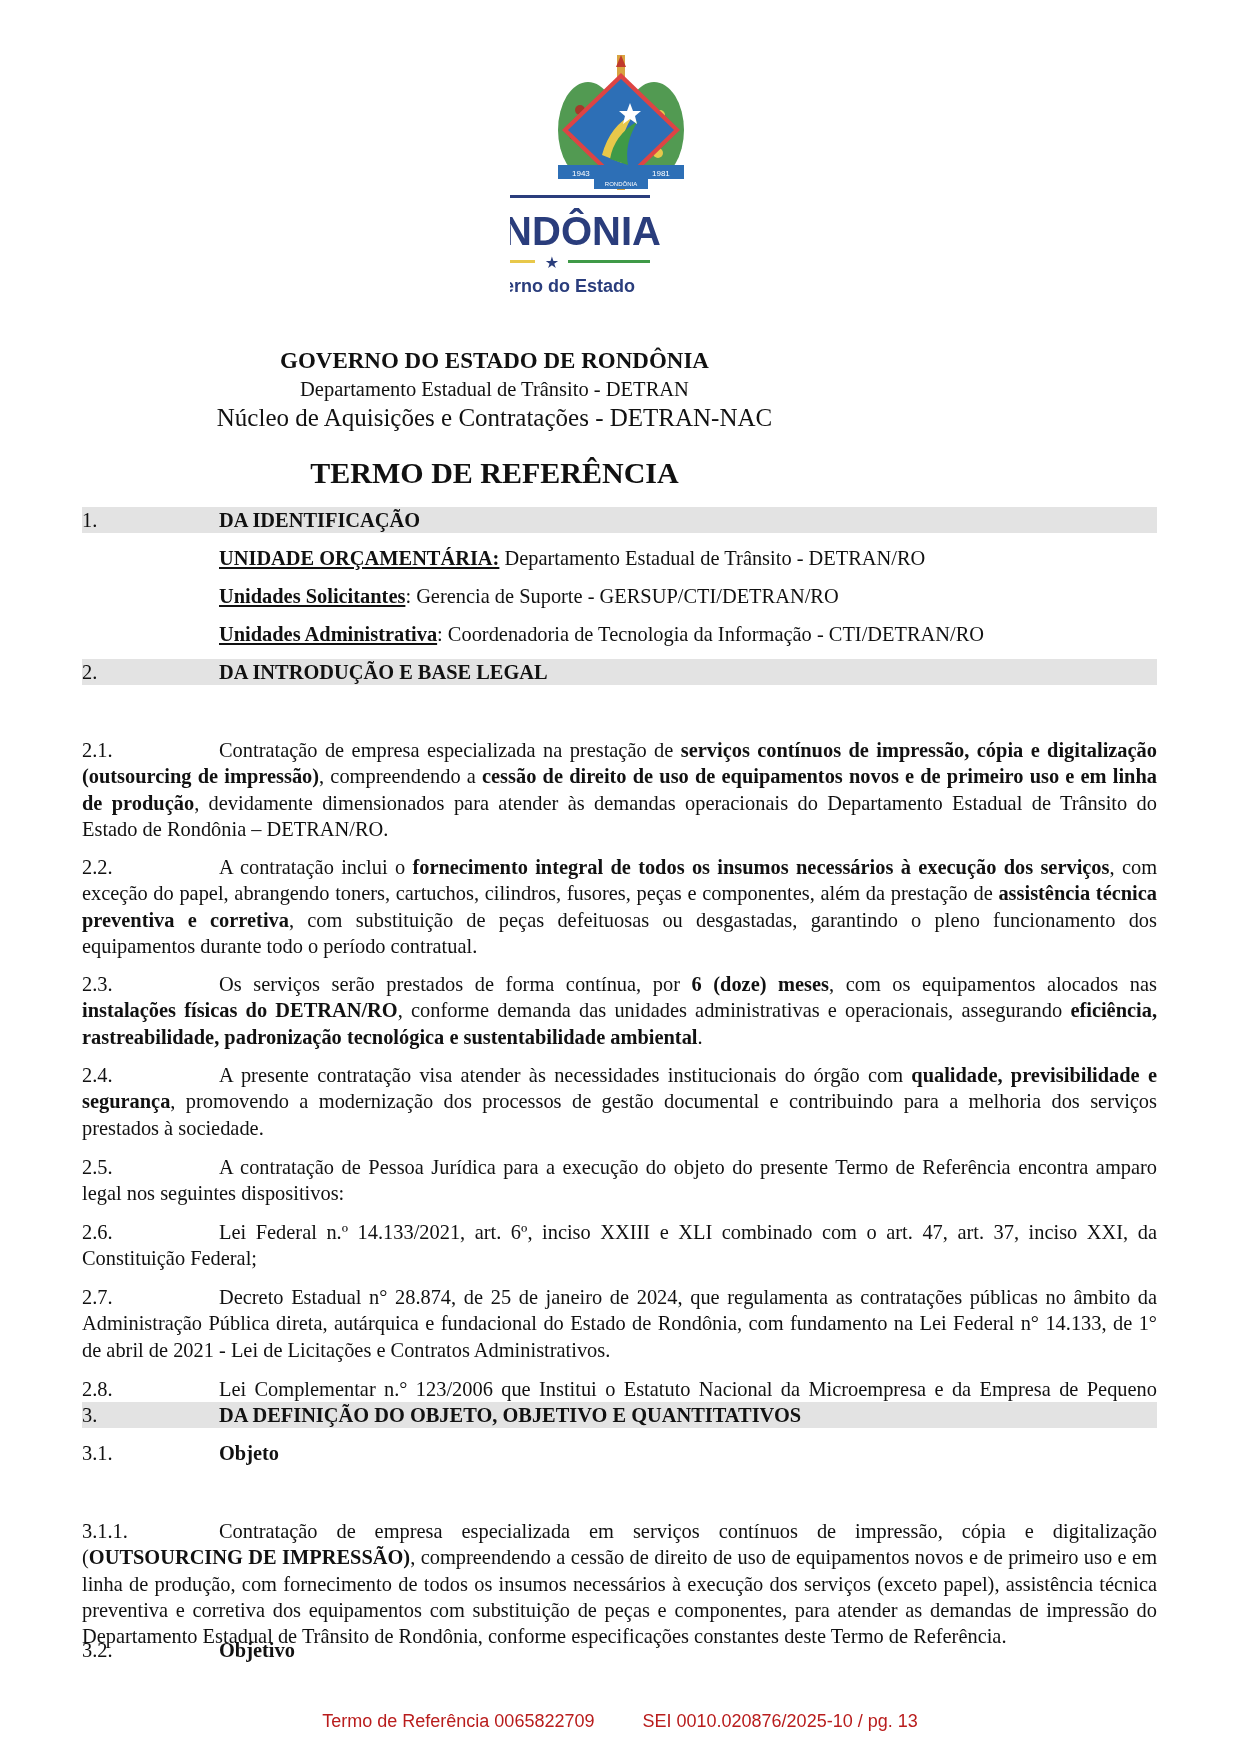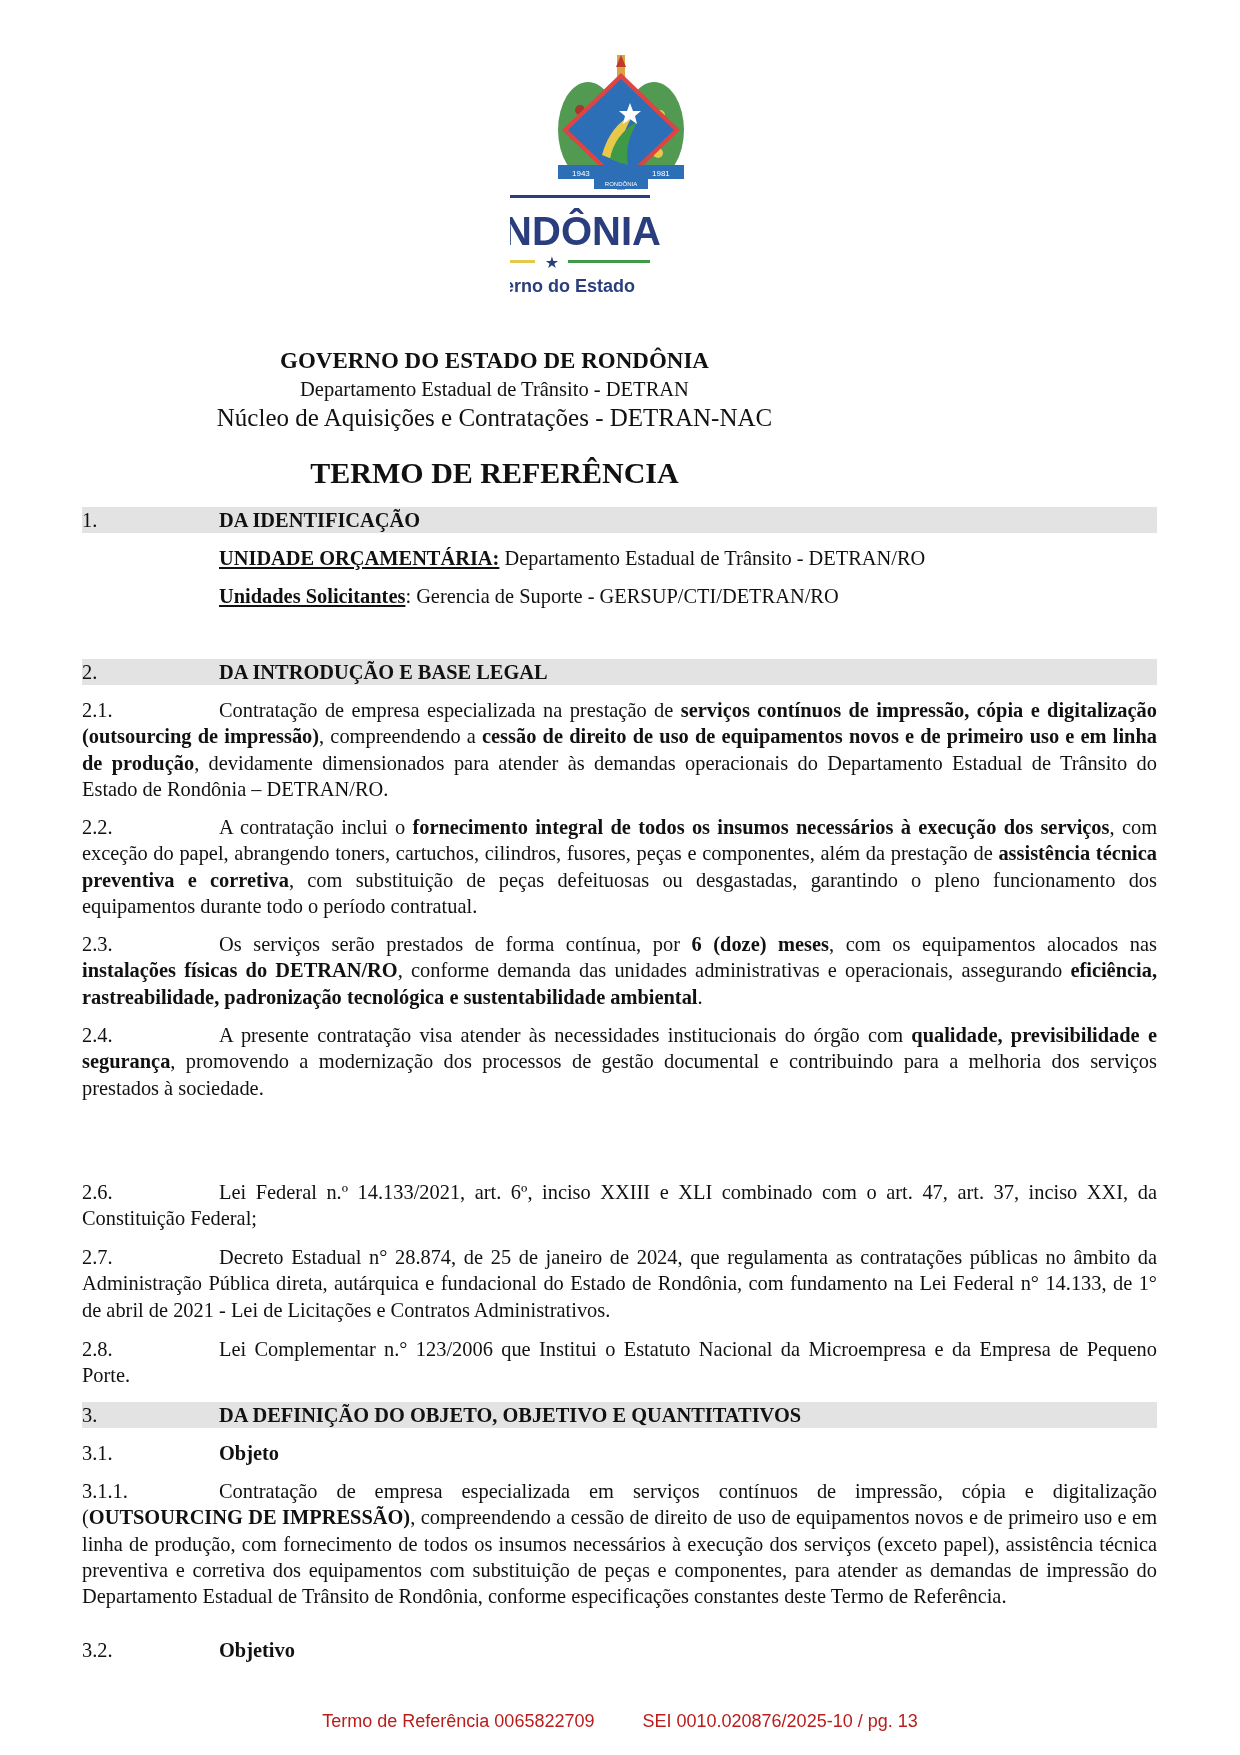--- a/index.html
+++ b/index.html
@@ -16,21 +16,21 @@
   .doc-title { top: 456px; font-size: 30px; font-weight: bold; }
   .sec { position: absolute; left: 82px; width: 1075px; height: 26px; background: #e3e3e3;
          font-size: 20.4px; line-height: 26px; }
   .sec .num { position: absolute; left: 0; }
   .sec .ttl { position: absolute; left: 137px; font-weight: bold; }
 
   .ident { position: absolute; left: 219px; font-size: 20.4px; line-height: 26px; white-space: nowrap; }
   .ident b { font-weight: bold; text-decoration: underline; }
 
   .para { position: absolute; left: 82px; width: 1075px; font-size: 20.4px; line-height: 26.3px;
-          text-align: justify; }
+          text-align: justify; margin-top: 40px; }
   .para .n { display: inline-block; width: 137px; }
   .para b { font-weight: bold; }
 
   .subhead { position: absolute; left: 82px; font-size: 20.4px; line-height: 26px; }
   .subhead .n { display: inline-block; width: 137px; }
   .subhead b { font-weight: bold; }
 
   .footer { position: absolute; top: 1711px; left: 0; width: 1240px; text-align: center;
             font-family: "Liberation Sans", "DejaVu Sans", sans-serif; font-size: 18px; color: #b91c1c; }
   .footer span { margin: 0 24px; }
@@ -83,20 +83,23 @@
   <div class="sec" style="top:507px">
     <span class="num">1.</span>
     <span class="ttl">DA IDENTIFICAÇÃO</span>
   </div>
   <div class="ident" style="top:545px">
     <b>UNIDADE ORÇAMENTÁRIA:</b><span> Departamento Estadual de Trânsito - DETRAN/RO</span>
   </div>
   <div class="ident" style="top:583px">
     <b>Unidades Solicitantes</b><span>: Gerencia de Suporte - GERSUP/CTI/DETRAN/RO</span>
   </div>
+  <div class="ident" style="top:621px">
+    <b>Unidades Administrativa</b><span>: Coordenadoria de Tecnologia da Informação - CTI/DETRAN/RO</span>
+  </div>
 
   <div class="sec" style="top:659px">
     <span class="num">2.</span>
     <span class="ttl">DA INTRODUÇÃO E BASE LEGAL</span>
   </div>
 
   <div class="para" style="top:697px">
     <span class="n">2.1.</span><span>Contratação de empresa especializada na prestação de </span><b>serviços contínuos de impressão, cópia e digitalização (outsourcing de impressão)</b><span>, compreendendo a </span><b>cessão de direito de uso de equipamentos novos e de primeiro uso e em linha de produção</b><span>, devidamente dimensionados para atender às demandas operacionais do Departamento Estadual de Trânsito do Estado de Rondônia – DETRAN/RO.</span>
   </div>
 
@@ -105,20 +108,23 @@
   </div>
 
   <div class="para" style="top:931px">
     <span class="n">2.3.</span><span>Os serviços serão prestados de forma contínua, por </span><b>6 (doze) meses</b><span>, com os equipamentos alocados nas </span><b>instalações físicas do DETRAN/RO</b><span>, conforme demanda das unidades administrativas e operacionais, assegurando </span><b>eficiência, rastreabilidade, padronização tecnológica e sustentabilidade ambiental</b><span>.</span>
   </div>
 
   <div class="para" style="top:1022px">
     <span class="n">2.4.</span><span>A presente contratação visa atender às necessidades institucionais do órgão com </span><b>qualidade, previsibilidade e segurança</b><span>, promovendo a modernização dos processos de gestão documental e contribuindo para a melhoria dos serviços prestados à sociedade.</span>
   </div>
 
+  <div class="para" style="top:1114px">
+    <span class="n">2.5.</span><span>A contratação de Pessoa Jurídica para a execução do objeto do presente Termo de Referência encontra amparo legal nos seguintes dispositivos:</span>
+  </div>
 
   <div class="para" style="top:1179px">
     <span class="n">2.6.</span><span>Lei Federal n.º 14.133/2021,  art. 6º, inciso XXIII e XLI combinado com o art. 47,  art. 37, inciso XXI, da Constituição Federal;</span>
   </div>
 
   <div class="para" style="top:1244px">
     <span class="n">2.7.</span><span>Decreto Estadual n° 28.874, de 25 de janeiro de 2024, que regulamenta as contratações públicas no âmbito da Administração Pública direta, autárquica e fundacional do Estado de Rondônia, com fundamento na Lei Federal n° 14.133, de 1° de abril de 2021 - Lei de Licitações e Contratos Administrativos.</span>
   </div>
 
   <div class="para" style="top:1336px">

